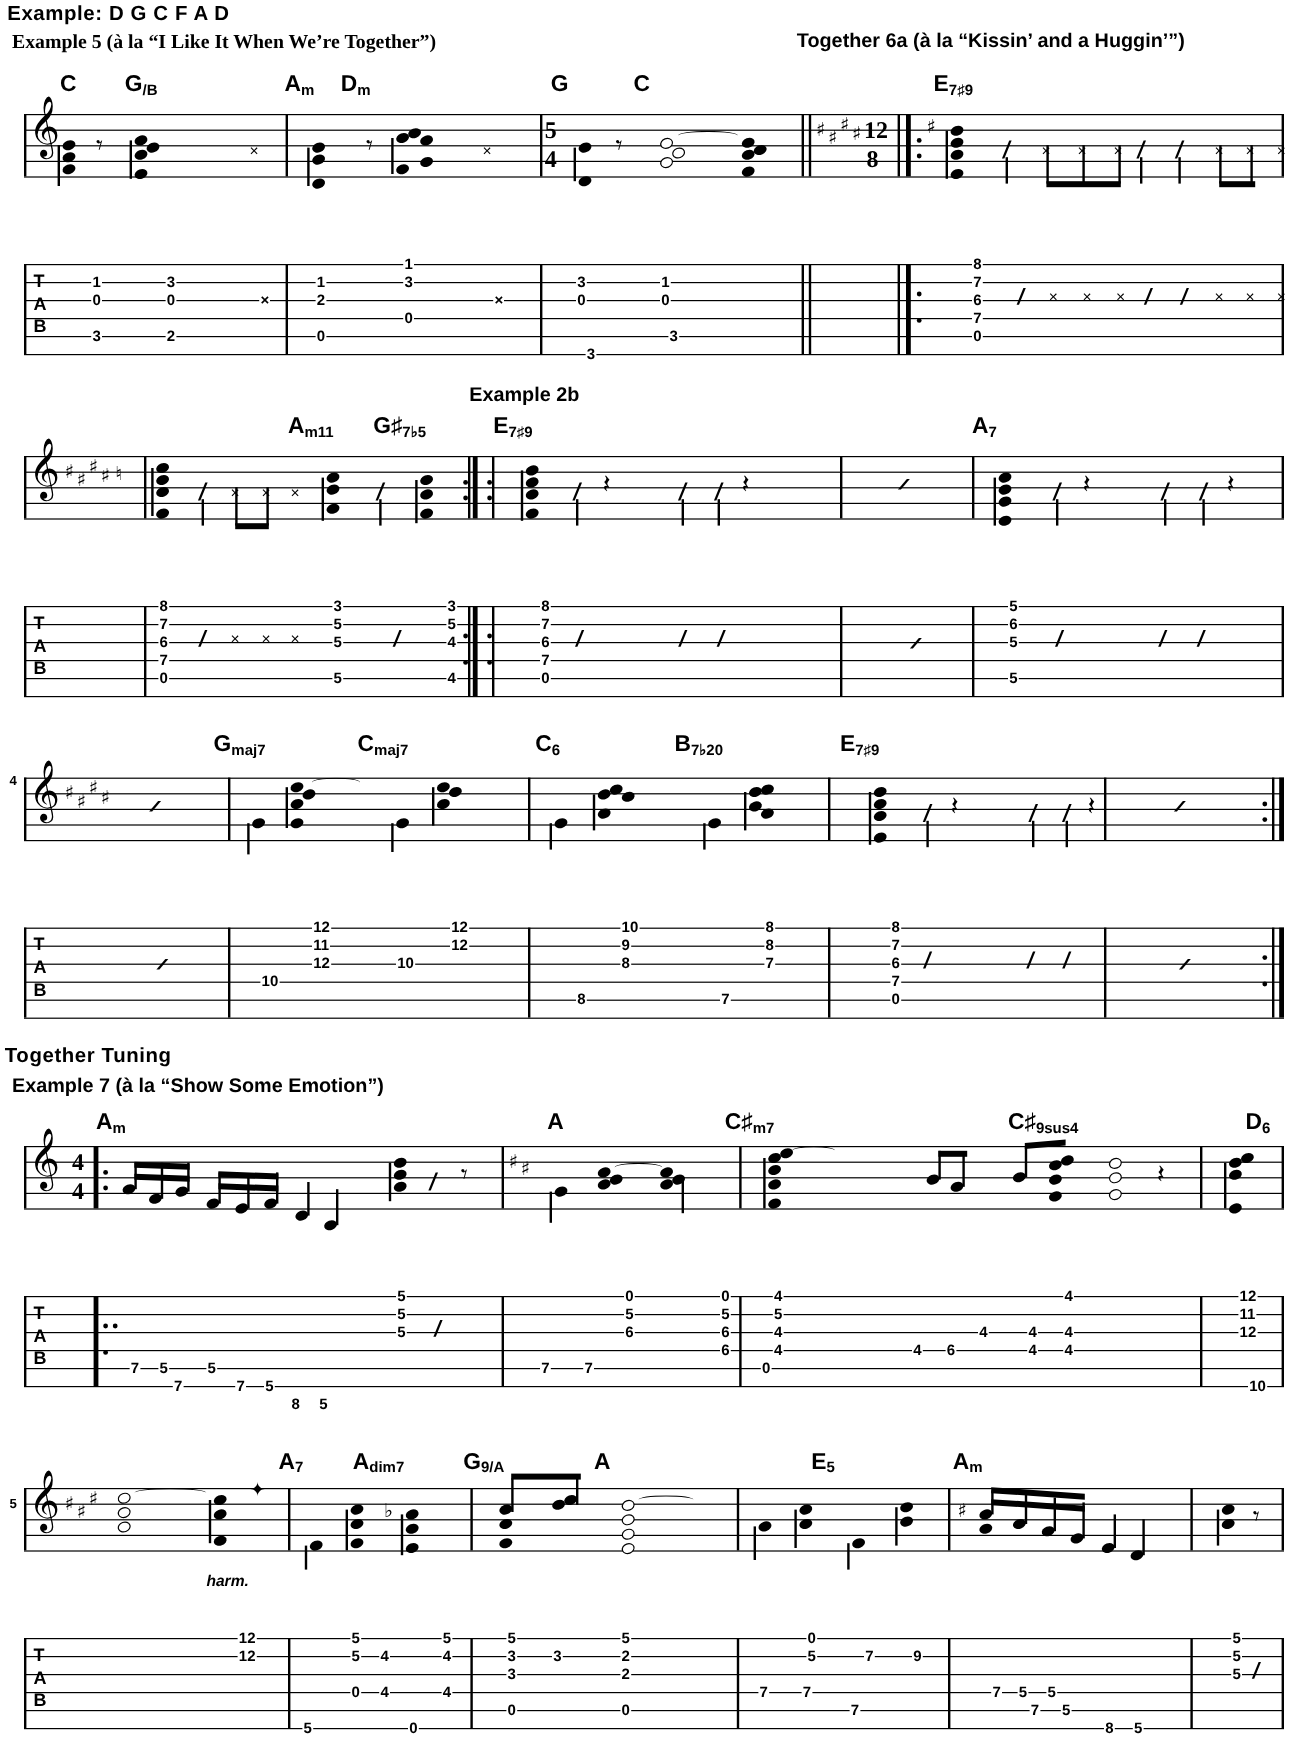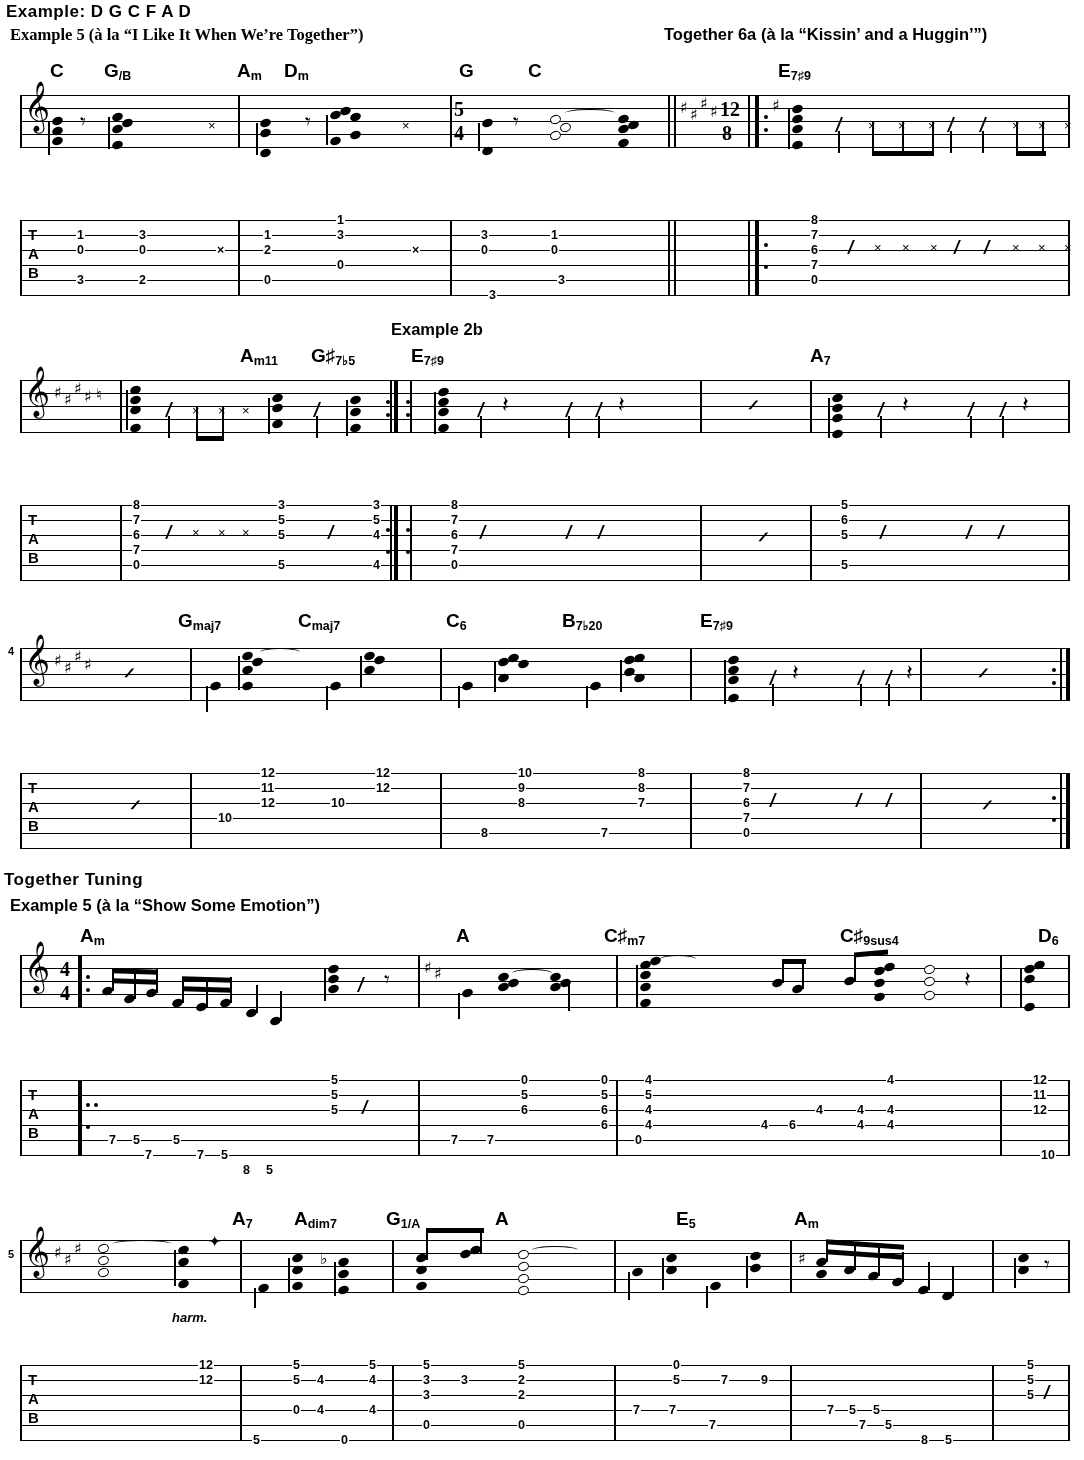--- a/index.html
+++ b/index.html
@@ -42,21 +42,21 @@
 </head>
 <body>
 
 <div class="page">
 
   <div class="tuning" style="left:6px;top:2px;">Example: D G C F A D</div>
   <div class="exlabel" style="left:10px;top:25px;font-family:Liberation Serif, serif;">Example 5 (à la “I Like It When We’re Together”)</div>
   <div class="exlabel" style="left:664px;top:25px;">Together 6a (à la “Kissin’ and a Huggin’”)</div>
   <div class="exlabel" style="left:391px;top:320px;">Example 2b</div>
   <div class="tuning" style="left:4px;top:870px;">Together Tuning</div>
-  <div class="exlabel" style="left:10px;top:896px;">Example 5 (à la “Show Some Emotion”)</div>
+  <div class="exlabel" style="left:10px;top:896px;">Example 7 (à la “Show Some Emotion”)</div>
   <div class="measnum" style="left:8px;top:645px;">4</div>
   <div class="measnum" style="left:8px;top:1248px;">5</div>
   <div class="harm" style="left:172px;top:1310px;">harm.</div>
 
   <div class="chord" style="left:50px;top:60px;"><span>C</span><sub></sub></div>
   <div class="chord" style="left:104px;top:60px;"><span>G</span><sub>/B</sub></div>
   <div class="chord" style="left:237px;top:60px;"><span>A</span><sub>m</sub></div>
   <div class="chord" style="left:284px;top:60px;"><span>D</span><sub>m</sub></div>
   <div class="chord" style="left:459px;top:60px;"><span>G</span><sub></sub></div>
   <div class="chord" style="left:528px;top:60px;"><span>C</span><sub></sub></div>
@@ -74,21 +74,21 @@
   <div class="chord" style="left:700px;top:610px;"><span>E</span><sub>7♯9</sub></div>
 
   <div class="chord" style="left:80px;top:925px;"><span>A</span><sub>m</sub></div>
   <div class="chord" style="left:456px;top:925px;"><span>A</span><sub></sub></div>
   <div class="chord" style="left:604px;top:925px;"><span>C♯</span><sub>m7</sub></div>
   <div class="chord" style="left:840px;top:925px;"><span>C♯</span><sub>9sus4</sub></div>
   <div class="chord" style="left:1038px;top:925px;"><span>D</span><sub>6</sub></div>
 
   <div class="chord" style="left:232px;top:1208px;"><span>A</span><sub>7</sub></div>
   <div class="chord" style="left:294px;top:1208px;"><span>A</span><sub>dim7</sub></div>
-  <div class="chord" style="left:386px;top:1208px;"><span>G</span><sub>1/A</sub></div>
+  <div class="chord" style="left:386px;top:1208px;"><span>G</span><sub>9/A</sub></div>
   <div class="chord" style="left:495px;top:1208px;"><span>A</span><sub></sub></div>
   <div class="chord" style="left:676px;top:1208px;"><span>E</span><sub>5</sub></div>
   <div class="chord" style="left:794px;top:1208px;"><span>A</span><sub>m</sub></div>
 
   <div class="sys" id="sys1" style="left:20px;top:95px;width:1050px;height:205px;">
 
     <div class="sline" style="top:0px;width:1050px;"></div>
     <div class="sline" style="top:13px;width:1050px;"></div>
     <div class="sline" style="top:26px;width:1050px;"></div>
     <div class="sline" style="top:39px;width:1050px;"></div>

